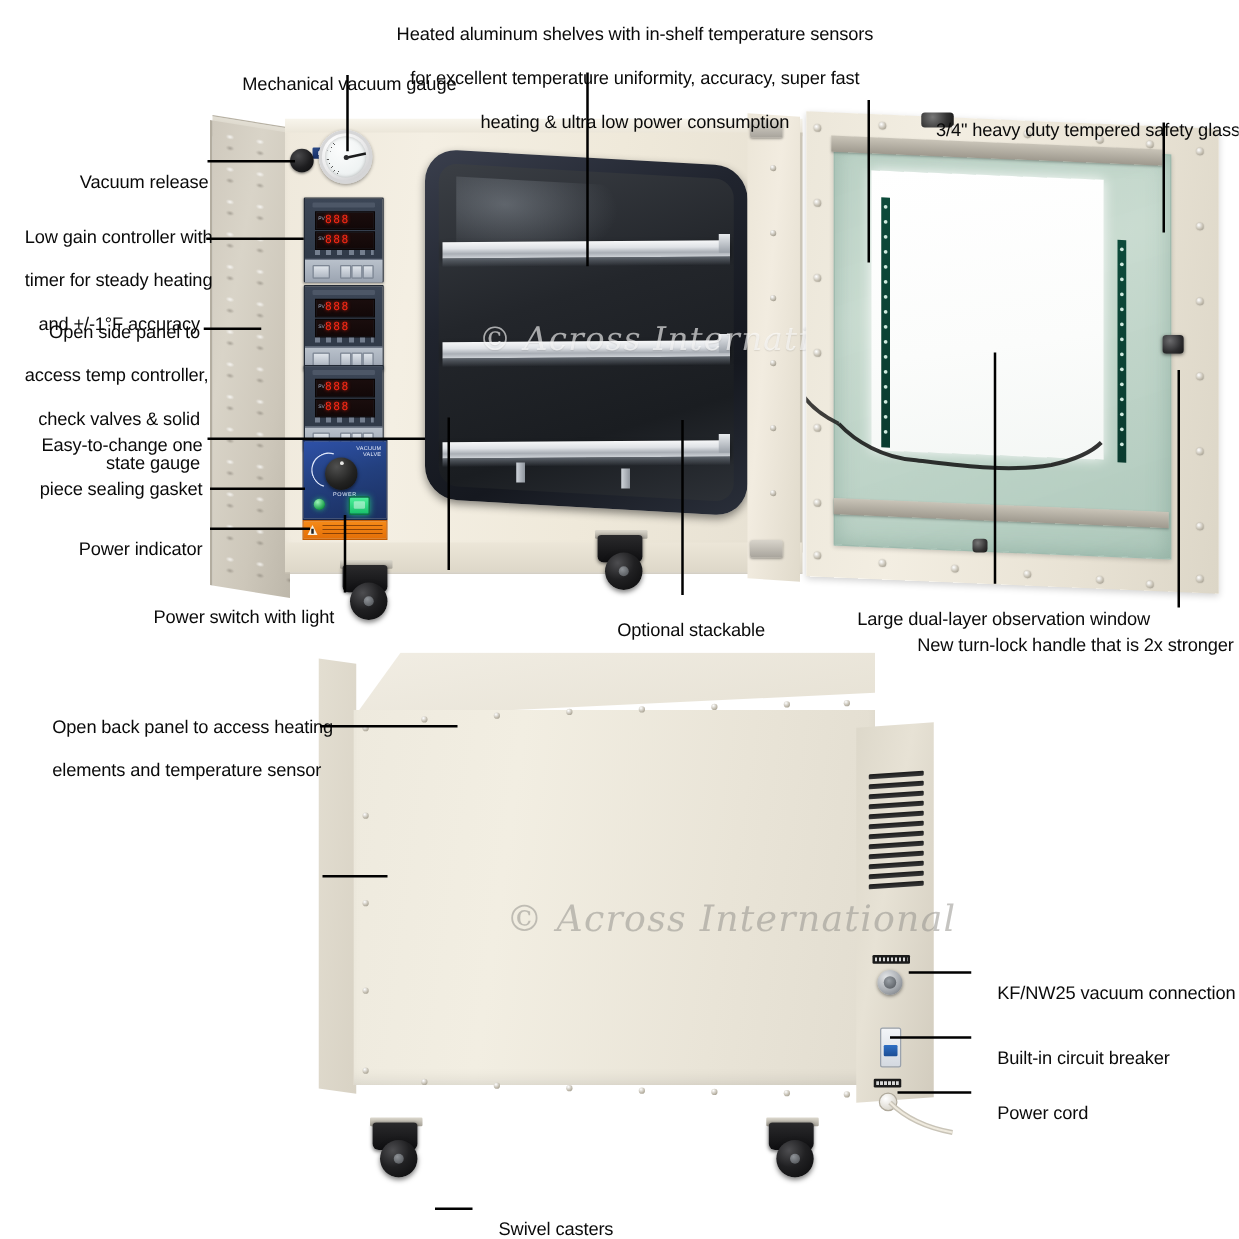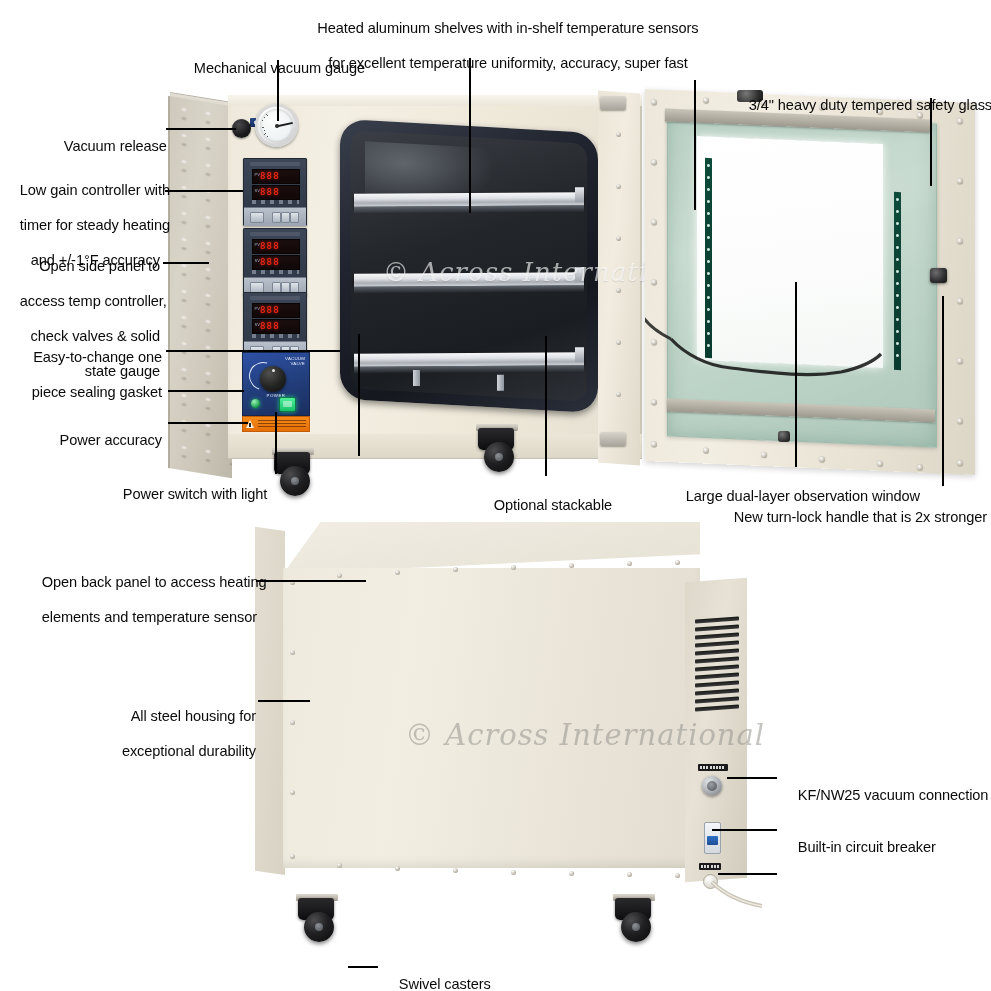--- a/index.html
+++ b/index.html
@@ -697,20 +697,21 @@
   </div>
 
   <div class="lbl c" style="left:178px;top:42px;width:184px;">
     <span>Mechanical vacuum gauge</span>
   </div>
   <div class="ln lnv" style="left:277px;top:60px;height:61px;"></div>
 
   <div class="lbl c" style="left:300px;top:2px;width:400px;">
     <span>Heated aluminum shelves with in-shelf temperature sensors</span><br>
     <span>for excellent temperature uniformity, accuracy, super fast</span><br>
+    <span>heating &amp; ultra low power consumption</span>
   </div>
   <div class="ln lnv" style="left:469px;top:58px;height:155px;"></div>
 
   <div class="ln lnv" style="left:694px;top:80px;height:130px;"></div>
 
   <div class="lbl l" style="left:733px;top:79px;width:250px;">
     <span>3/4" heavy duty tempered safety glass</span>
   </div>
   <div class="ln lnv" style="left:930px;top:98px;height:88px;"></div>
 
@@ -736,21 +737,21 @@
 
   <div class="lbl r" style="left:14px;top:331px;width:148px;">
     <span>Easy-to-change one</span><br>
     <span>piece sealing gasket</span>
   </div>
   <div class="ln lnh" style="left:166px;top:350px;width:174px;"></div>
 
   <div class="ln lnh" style="left:168px;top:390px;width:76px;"></div>
 
   <div class="lbl r" style="left:42px;top:414px;width:120px;">
-    <span>Power accuracy</span>
+    <span>Power indicator</span>
   </div>
   <div class="ln lnh" style="left:168px;top:422px;width:80px;"></div>
 
   <div class="lbl l" style="left:107px;top:468px;width:180px;">
     <span>Power switch with light</span>
   </div>
   <div class="ln lnv" style="left:275px;top:412px;height:62px;"></div>
 
   <div class="ln lnv" style="left:358px;top:334px;height:122px;"></div>
 
@@ -842,36 +843,35 @@
     <div class="bracket"></div>
     <div class="wheel"></div>
   </div>
 
   <div class="lbl c" style="left:26px;top:556px;width:228px;">
     <span>Open back panel to access heating</span><br>
     <span>elements and temperature sensor</span>
   </div>
   <div class="ln lnh" style="left:256px;top:580px;width:110px;"></div>
 
-  <div class="lbl r" style="left:90px;top:690px;width:166px;">
-    <span>All steel housing for</span><br>
-    <span>exceptional durability</span>
-  </div>
   <div class="ln lnh" style="left:258px;top:700px;width:52px;"></div>
 
   <div class="lbl l" style="left:782px;top:769px;width:220px;">
     <span>KF/NW25 vacuum connection</span>
   </div>
   <div class="ln lnh" style="left:727px;top:777px;width:50px;"></div>
 
   <div class="lbl l" style="left:782px;top:821px;width:200px;">
     <span>Built-in circuit breaker</span>
   </div>
   <div class="ln lnh" style="left:712px;top:829px;width:65px;"></div>
 
+  <div class="lbl l" style="left:782px;top:865px;width:160px;">
+    <span>Power cord</span>
+  </div>
   <div class="ln lnh" style="left:718px;top:873px;width:59px;"></div>
 
   <div class="lbl l" style="left:383px;top:958px;width:180px;">
     <span>Swivel casters</span>
   </div>
   <div class="ln lnh" style="left:348px;top:966px;width:30px;"></div>
 
 </div>
 
 </body></html>

